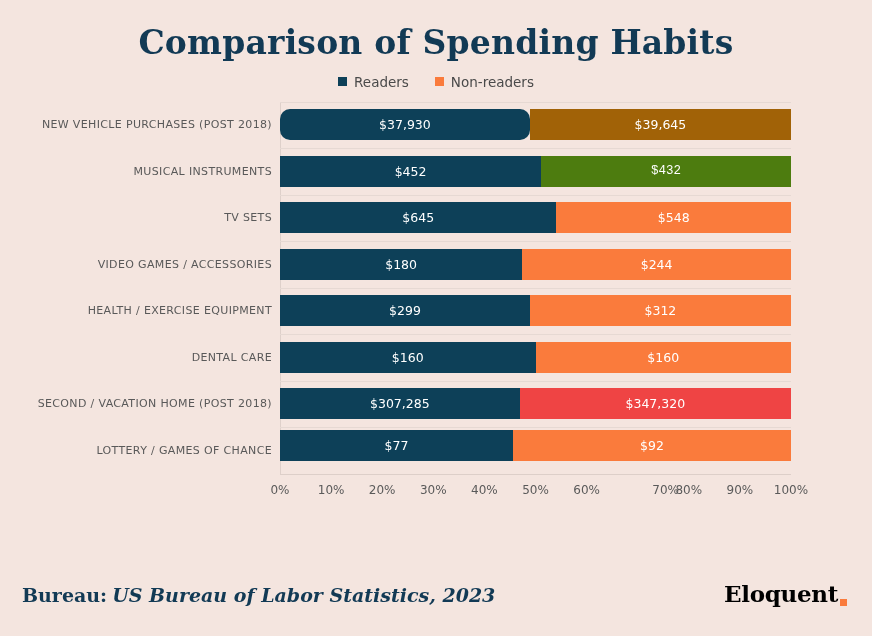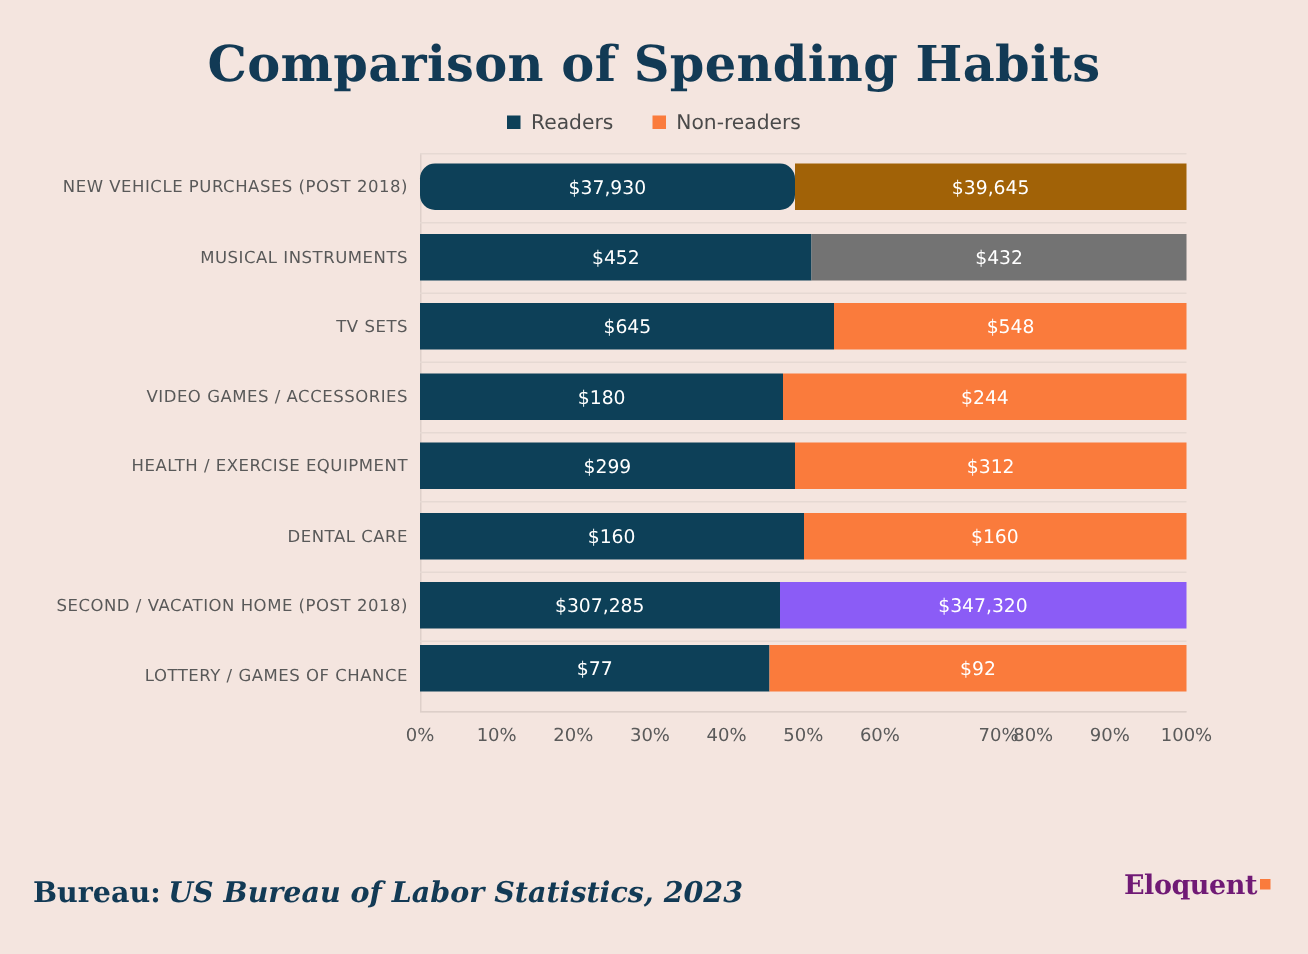--- a/index.html
+++ b/index.html
@@ -175,25 +175,25 @@
   .source-italic {
     font-style: italic;
     padding-left: 5px;
   }
   .logo {
     position: absolute;
     right: 22px;
     top: 10px;
     font-family: "DejaVu Serif", serif;
     font-weight: bold;
-    font-size: 18px;
-    color: #701a75;
+    font-size: 23px;
+    color: #000000;
     letter-spacing: -0.3px;
     display: flex;
-    align-items: center;
+    align-items: flex-end;
     white-space: nowrap;
   }
   .logo-dot {
     width: 7px;
     height: 7px;
     background: #fa7b3c;
     display: inline-block;
     margin: 0 3px 0 2px;
     position: relative;
     top: -1px;
@@ -236,21 +236,21 @@
             <span>$37,930</span>
           </div>
           <div class="seg seg-nonreaders" style="width: 51.1%; background: #a16207;">
             <span>$39,645</span>
           </div>
         </div>
         <div class="row" style="top: 54.25px;">
           <div class="seg seg-readers" style="width: 51.1%; background: rgb(13, 64, 88);">
             <span>$452</span>
           </div>
-          <div class="seg seg-nonreaders" style="width: 48.9%; background: #737373;">
+          <div class="seg seg-nonreaders" style="width: 48.9%; background: #4d7c0f; font-family: Liberation Mono, monospace;">
             <span>$432</span>
           </div>
         </div>
         <div class="row" style="top: 100.75px;">
           <div class="seg seg-readers" style="width: 54.1%; background: rgb(13, 64, 88);">
             <span>$645</span>
           </div>
           <div class="seg seg-nonreaders" style="width: 45.9%; background: rgb(250, 123, 60);">
             <span>$548</span>
           </div>
@@ -276,21 +276,21 @@
             <span>$160</span>
           </div>
           <div class="seg seg-nonreaders" style="width: 50%; background: rgb(250, 123, 60);">
             <span>$160</span>
           </div>
         </div>
         <div class="row" style="top: 286.75px;">
           <div class="seg seg-readers" style="width: 46.9%; background: rgb(13, 64, 88);">
             <span>$307,285</span>
           </div>
-          <div class="seg seg-nonreaders" style="width: 53.1%; background: #8b5cf6; text-align: right;">
+          <div class="seg seg-nonreaders" style="width: 53.1%; background: #ef4444; text-align: right;">
             <span>$347,320</span>
           </div>
         </div>
         <div class="row" style="top: 328px;">
           <div class="seg seg-readers" style="width: 45.6%; background: rgb(13, 64, 88);">
             <span>$77</span>
           </div>
           <div class="seg seg-nonreaders" style="width: 54.4%; background: rgb(250, 123, 60);">
             <span>$92</span>
           </div>

